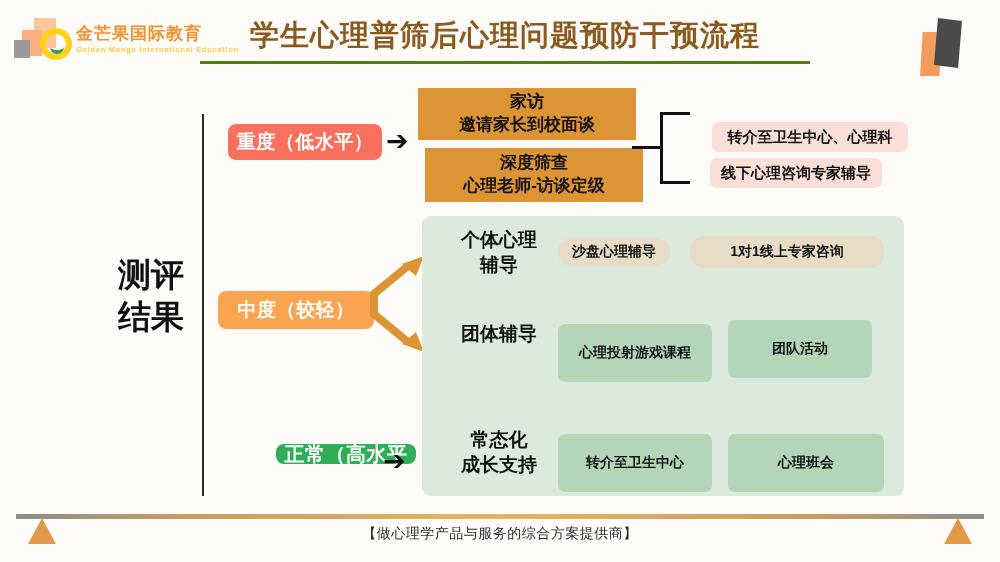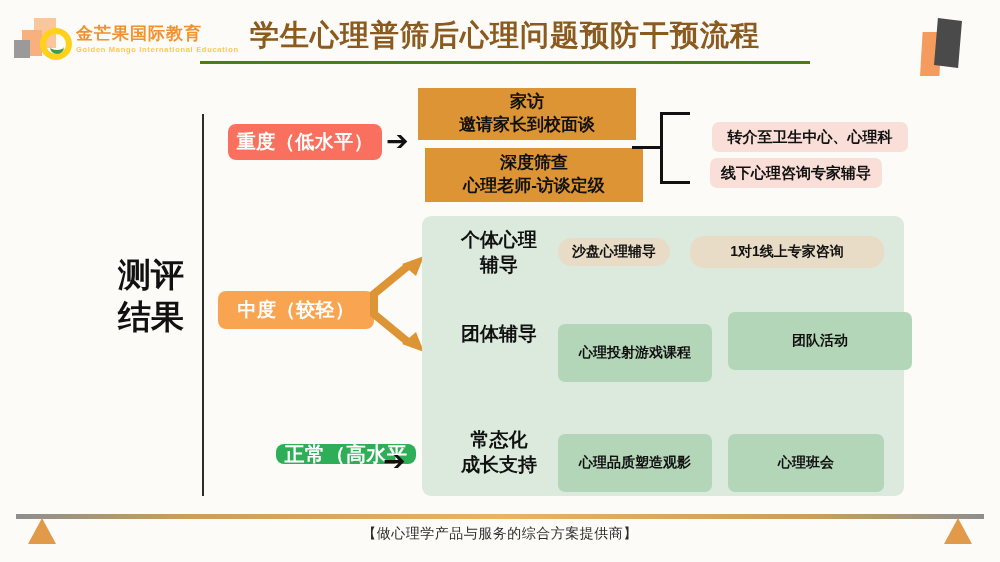--- a/index.html
+++ b/index.html
@@ -99,21 +99,21 @@
   .chip{
     position:absolute;border-radius:7px;color:#111;font-weight:bold;
     font-size:14px;display:flex;align-items:center;justify-content:center;
     white-space:nowrap;text-align:center;
   }
   .chip-beige{background:#E8DCC6;border-radius:14px;}
   .chip-green{background:#B4D6B8;}
   .c11{left:558px;top:238px;width:112px;height:28px;}
   .c12{left:690px;top:236px;width:194px;height:32px;}
   .c21{left:558px;top:324px;width:154px;height:58px;}
-  .c22{left:728px;top:312px;width:184px;height:58px;}
+  .c22{left:728px;top:320px;width:144px;height:58px;}
   .c31{left:558px;top:434px;width:154px;height:58px;}
   .c32{left:728px;top:434px;width:156px;height:58px;}
 
   
   .branch{position:absolute;left:368px;top:248px;width:62px;height:112px;}
 
   
   .foot-bar{
     position:absolute;left:16px;top:514px;width:968px;height:5px;
     background:linear-gradient(90deg,#8E8E8E 0%,#C8A05A 18%,#E8B460 50%,#C8A05A 82%,#8E8E8E 100%);
@@ -203,21 +203,21 @@
   <div class="row-label rl-2">
     <div>团体辅导</div>
   </div>
   <div class="chip chip-green c21">心理投射游戏课程</div>
   <div class="chip chip-green c22">团队活动</div>
 
   <div class="row-label rl-3">
     <div>常态化</div>
     <div>成长支持</div>
   </div>
-  <div class="chip chip-green c31">心理品质塑造观影</div>
+  <div class="chip chip-green c31">转介至卫生中心</div>
   <div class="chip chip-green c32">心理班会</div>
 
   <div class="foot-bar"></div>
   <div class="tri tri-l"></div>
   <div class="tri tri-r"></div>
   <div class="foot-text">【做心理学产品与服务的综合方案提供商】</div>
 
 </div>
 
 </body></html>

